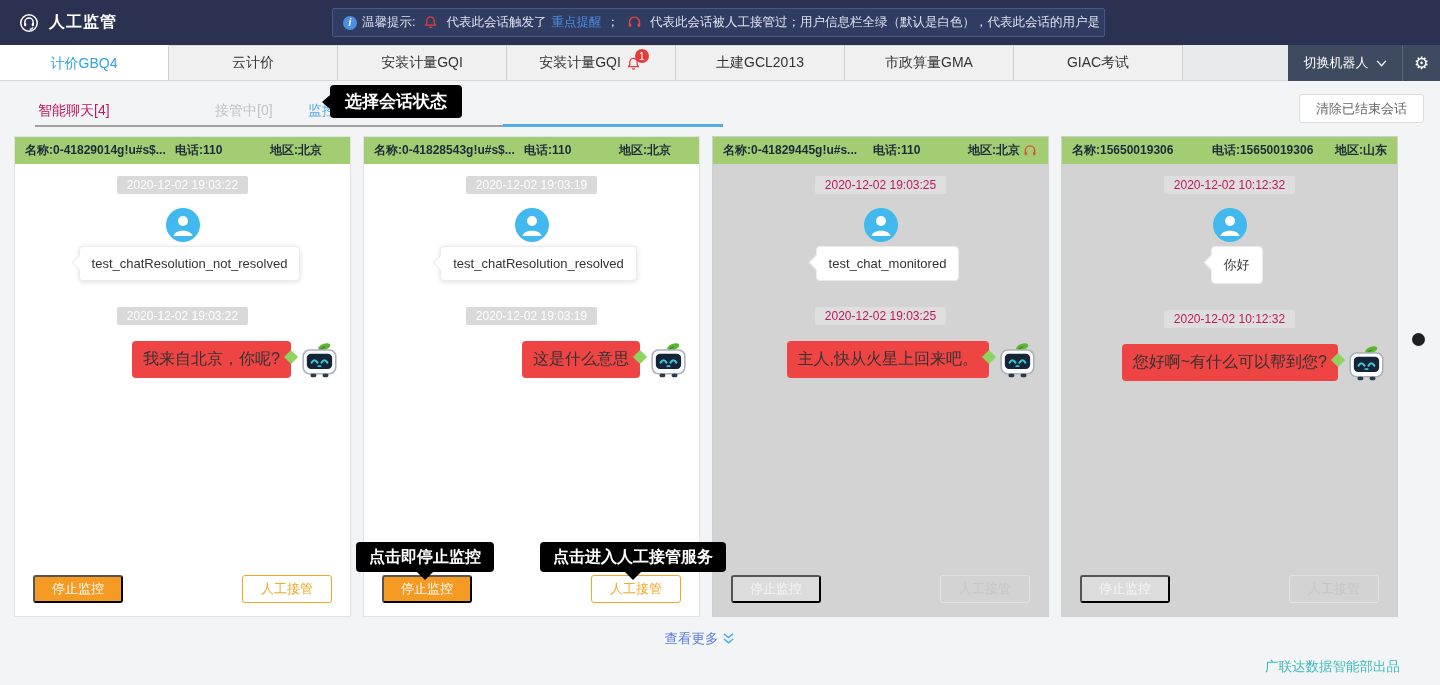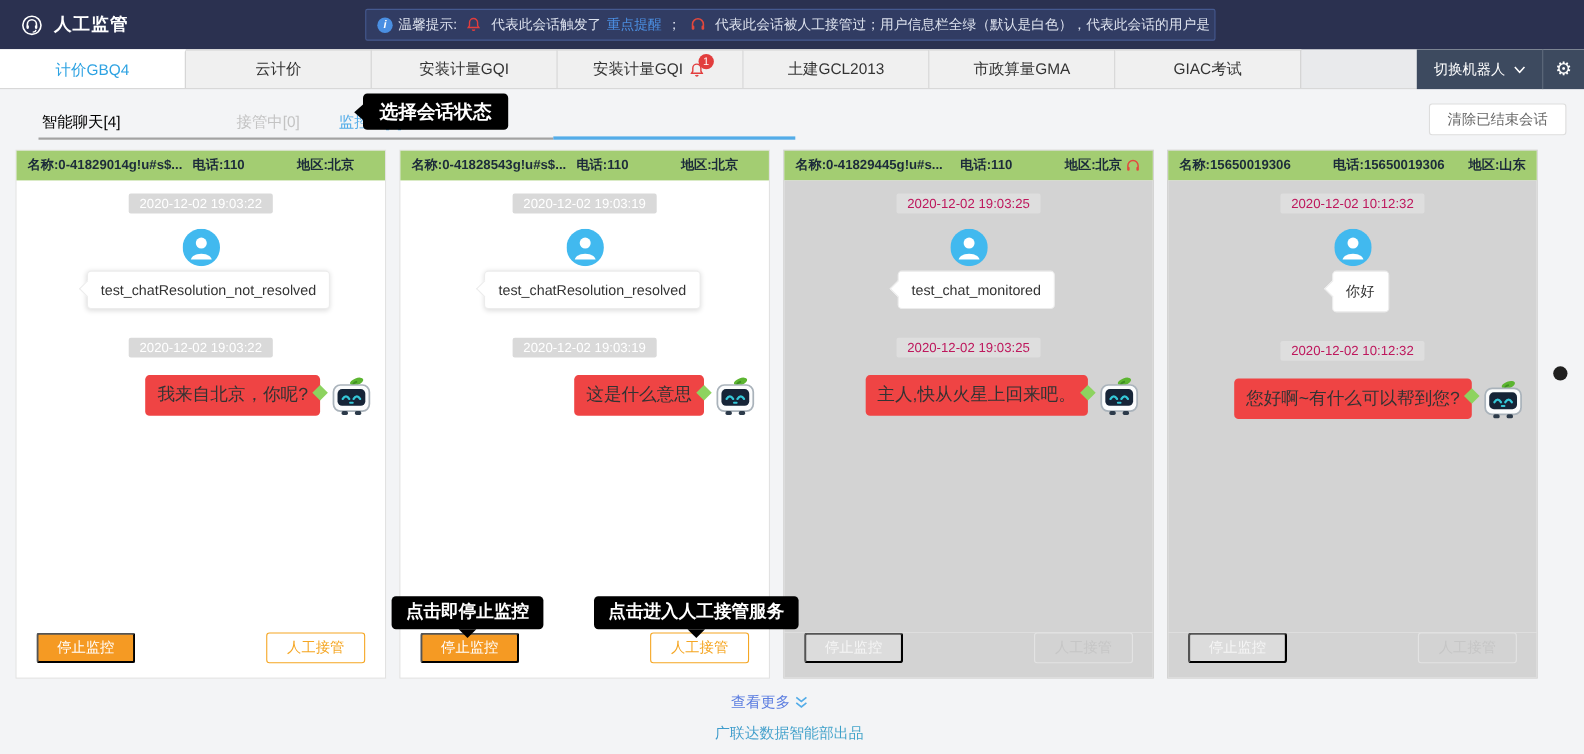--- a/index.html
+++ b/index.html
@@ -18,21 +18,21 @@
   .tab { width:169px; flex:none; display:flex; align-items:center; justify-content:center; gap:4px; background:#f0f0f0; border-right:1px solid #cfcfcf; border-top:1px solid #d8d8d8; font-size:14px; color:#333; cursor:pointer; overflow:hidden; white-space:nowrap; }
   .tab.active { background:#fff; color:#2da2e2; border-top:2px solid #fff; }
   .bellwrap { position:relative; width:18px; height:20px; flex:none; }
   .badge { position:absolute; top:-4px; left:10px; min-width:14px; height:14px; border-radius:8px; background:#e23d3d; color:#fff; font-size:10px; display:flex; align-items:center; justify-content:center; padding:0 3px; }
   .robot-switch { position:absolute; right:38px; top:0; width:114px; height:36px; background:#3d4a5f; color:#fff; font-size:13px; display:flex; align-items:center; justify-content:center; gap:7px; cursor:pointer; z-index:3; }
   .gearbtn { position:absolute; right:0; top:0; width:38px; height:36px; background:#3d4a5f; border-left:1px solid #5a6678; color:#fff; font-size:17px; display:flex; align-items:center; justify-content:center; cursor:pointer; z-index:3; }
 
   
   .main { position:relative; height:604px; }
   .subtab { position:absolute; font-size:14px; cursor:pointer; top:21px; }
-  .subtab.s0 { left:38px; color:#000000; }
+  .subtab.s0 { left:38px; color:#be185d; }
   .subtab.s1 { left:198px; color:#c3c3c3;margin-left:17px; }
   .subtab.s2 { left:308px; color:#53ace8; }
   .ul-gray { position:absolute; left:35px; top:44px; width:468px; height:2px; background:#a2a2a2; }
   .ul-blue { position:absolute; left:503px; top:43px; width:220px; height:3px; background:#53ace8; }
 
   .callout { position:absolute; background:#000; color:#fff; font-weight:700; border-radius:4px; white-space:nowrap; z-index:5; }
   .callout .arrow-l { position:absolute; left:-8px; top:50%; margin-top:-7px; width:0; height:0; border-top:7px solid transparent; border-bottom:7px solid transparent; border-right:8px solid #000; }
   .callout .arrow-d { position:absolute; bottom:-8px; left:50%; margin-left:-8px; width:0; height:0; border-left:8px solid transparent; border-right:8px solid transparent; border-top:8px solid #000; }
   .co-status { left:330px; top:4px; height:33px; line-height:33px; padding:0 15px; font-size:17px; }
   .co-stop { left:356px; top:461px; height:30px; line-height:30px; padding:0 13px; font-size:16px; }
@@ -64,21 +64,21 @@
   
   .card.dim { border-color:#d0d0d0; }
   .card.dim .card-body, .card.dim .card-foot { background:#d3d3d3; }
   .card.dim .ts { background:#dedede; color:#be185d; }
   .card.dim .btn-stop { background:#dcdcdc; color:#f5f5f5; }
   .card.dim .btn-take { background:#d3d3d3; border-color:#e3e3e3; color:#c6c6c6; }
   .card.dim .user-bub { box-shadow:none; }
 
   
   .more { position:absolute; left:0; right:40px; top:549px; text-align:center; color:#5a7ce0; font-size:13.5px; cursor:pointer; }
-  .credit { position:absolute; left:0; right:40px; top:577px; text-align:center; font-size:13.5px; color:#3aa0c8; background:linear-gradient(90deg,#4a7fe0,#2fbdb3); -webkit-background-clip:text; background-clip:text;margin-left:35px; -webkit-text-fill-color:transparent; }
+  .credit { position:absolute; left:0; right:40px; top:577px; text-align:right; font-size:13.5px; color:#3aa0c8; background:linear-gradient(90deg,#4a7fe0,#2fbdb3); -webkit-background-clip:text; background-clip:text;margin-left:35px; -webkit-text-fill-color:transparent; }
   .dot { position:absolute; left:1412px; top:252px; width:13px; height:13px; border-radius:50%; background:#1f1f1f; }
 </style>
 </head>
 <body>
 
 <div class="hdr">
   <div class="logo">
     <svg width="22" height="22" viewBox="0 0 24 24">
       <circle cx="12" cy="12" r="9" fill="none" stroke="#fff" stroke-width="1.6"></circle>
       <path d="M7.5 13v-2a4.5 4.5 0 0 1 9 0v2" fill="none" stroke="#fff" stroke-width="1.6"></path>

